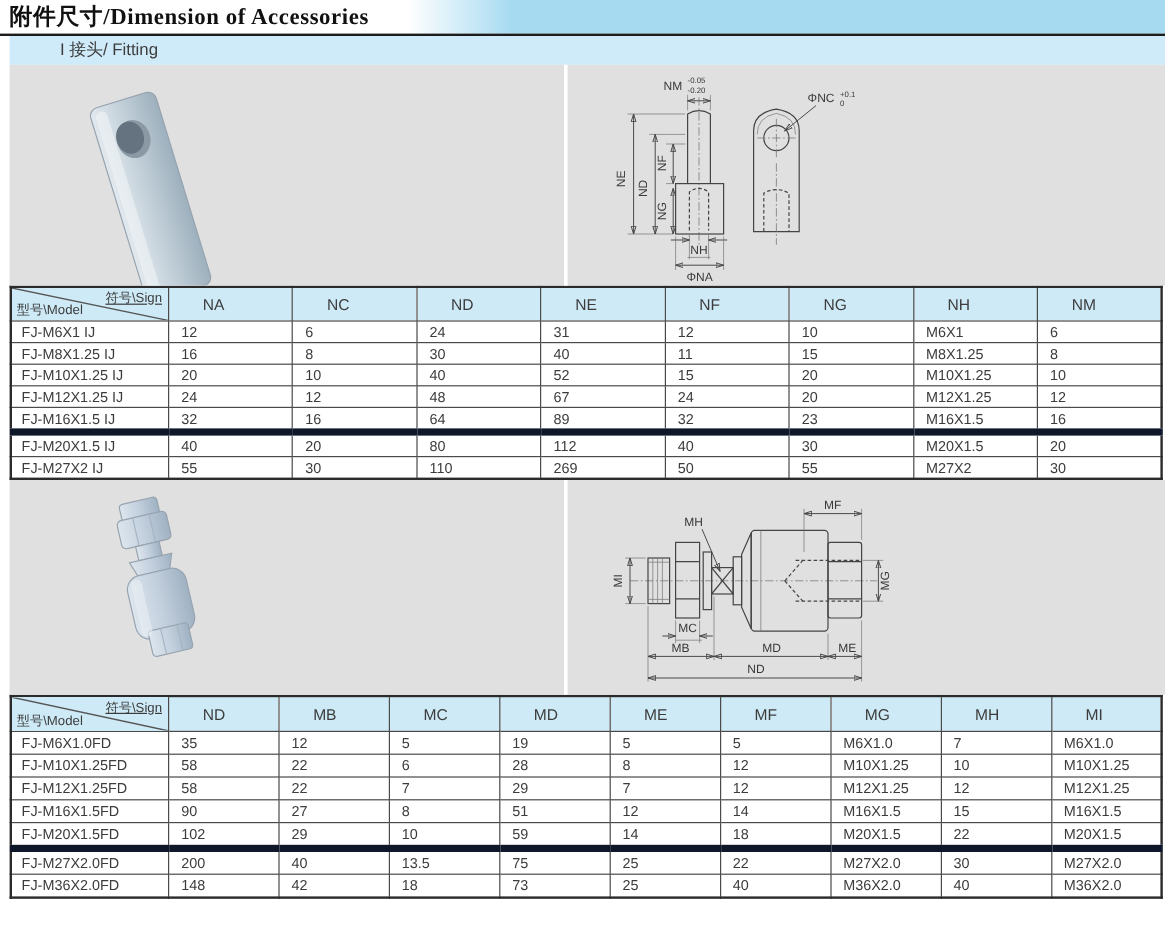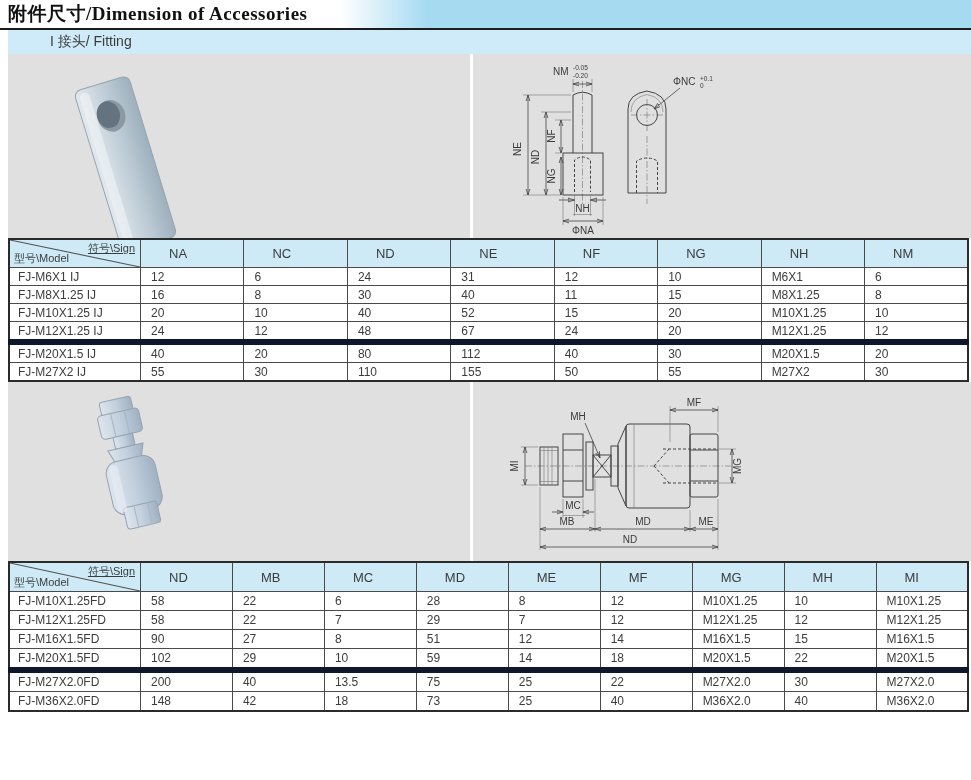--- a/index.html
+++ b/index.html
@@ -212,37 +212,48 @@
           <td class="model">FJ-M12X1.25 IJ</td>
           <td>24</td>
           <td>12</td>
           <td>48</td>
           <td>67</td>
           <td>24</td>
           <td>20</td>
           <td>M12X1.25</td>
           <td>12</td>
         </tr>
+        <tr>
+          <td class="model">FJ-M16X1.5 IJ</td>
+          <td>32</td>
+          <td>16</td>
+          <td>64</td>
+          <td>89</td>
+          <td>32</td>
+          <td>23</td>
+          <td>M16X1.5</td>
+          <td>16</td>
+        </tr>
         <tr class="thick-top">
           <td class="model">FJ-M20X1.5 IJ</td>
           <td>40</td>
           <td>20</td>
           <td>80</td>
           <td>112</td>
           <td>40</td>
           <td>30</td>
           <td>M20X1.5</td>
           <td>20</td>
         </tr>
         <tr>
           <td class="model">FJ-M27X2 IJ</td>
           <td>55</td>
           <td>30</td>
           <td>110</td>
-          <td>155</td>
+          <td>269</td>
           <td>50</td>
           <td>55</td>
           <td>M27X2</td>
           <td>30</td>
         </tr>
       </tbody>
   </table>
 
 
   <div class="panel p2">
@@ -368,20 +379,32 @@
           <th>MD</th>
           <th>ME</th>
           <th>MF</th>
           <th>MG</th>
           <th>MH</th>
           <th>MI</th>
         </tr>
     </thead>
     <tbody>
         <tr>
+          <td class="model">FJ-M6X1.0FD</td>
+          <td>35</td>
+          <td>12</td>
+          <td>5</td>
+          <td>19</td>
+          <td>5</td>
+          <td>5</td>
+          <td>M6X1.0</td>
+          <td>7</td>
+          <td>M6X1.0</td>
+        </tr>
+        <tr>
           <td class="model">FJ-M10X1.25FD</td>
           <td>58</td>
           <td>22</td>
           <td>6</td>
           <td>28</td>
           <td>8</td>
           <td>12</td>
           <td>M10X1.25</td>
           <td>10</td>
           <td>M10X1.25</td>

